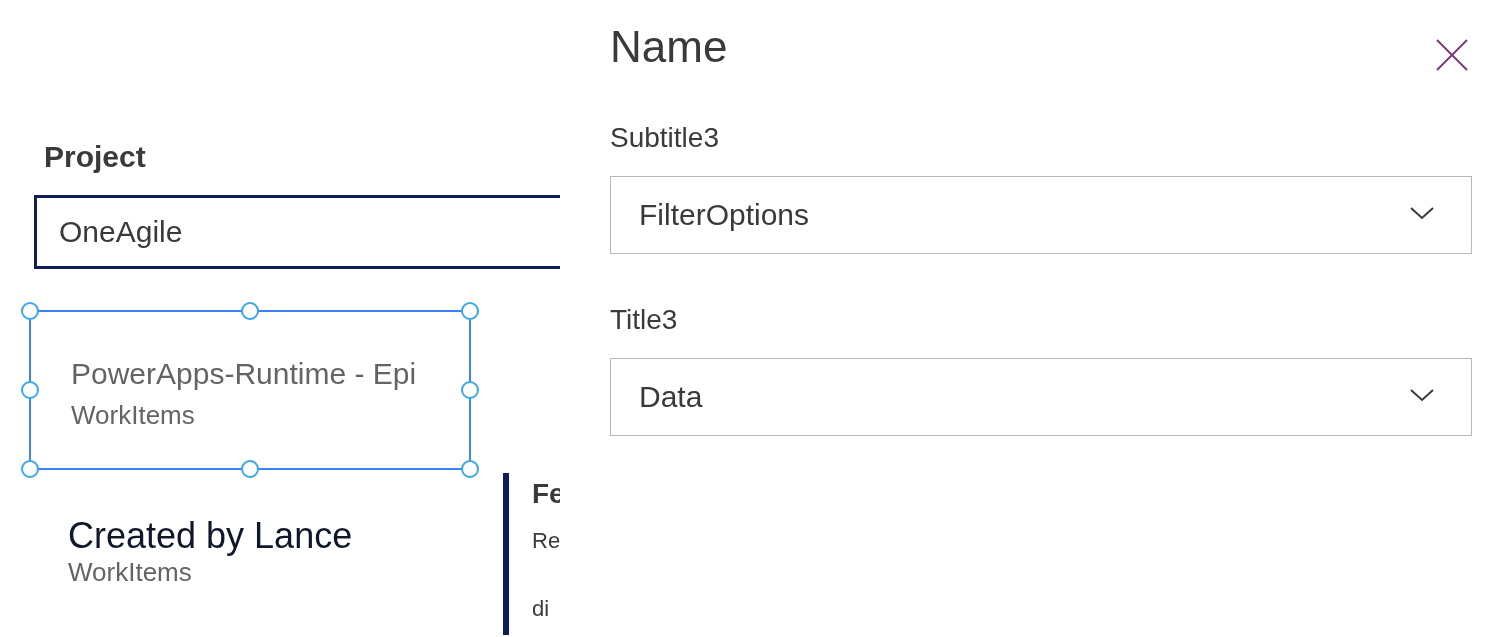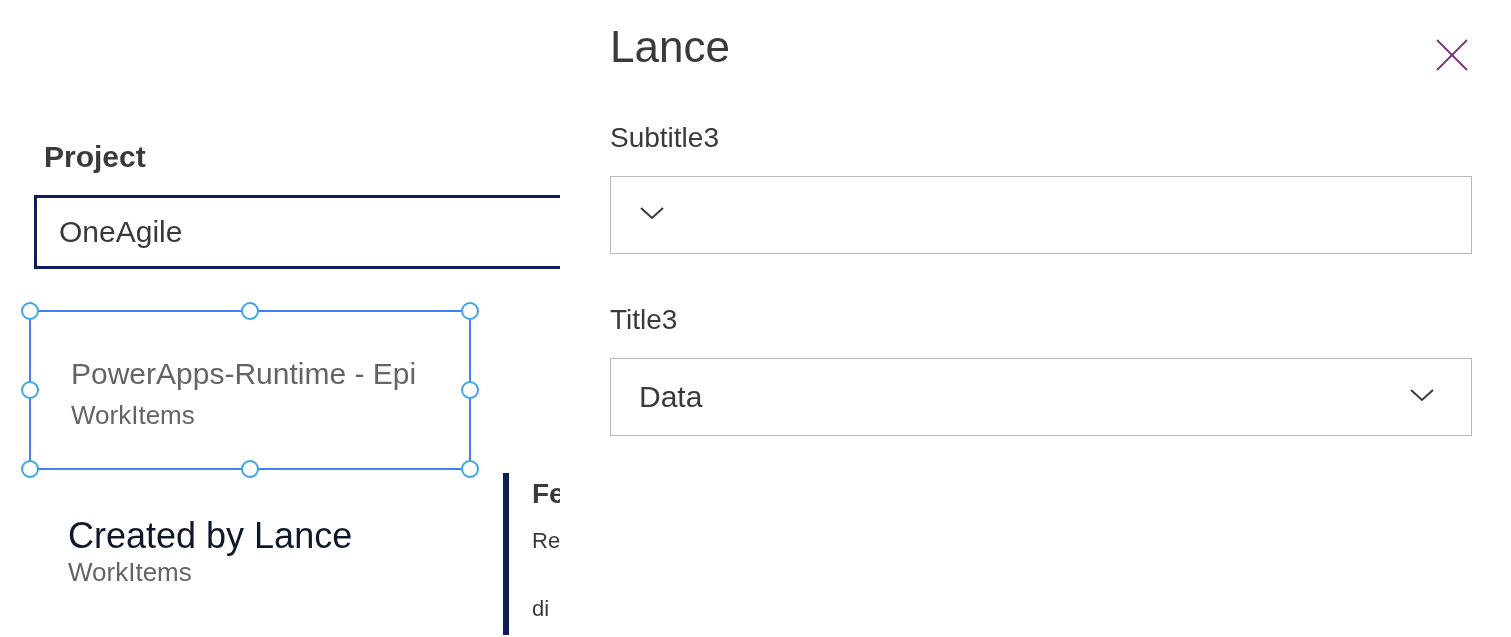--- a/index.html
+++ b/index.html
@@ -238,32 +238,33 @@
   </div>
 
   <div class="divider-bar"></div>
   <div class="peek-fe">Fe</div>
   <div class="peek-re">Re</div>
   <div class="peek-di">di</div>
 </div>
 
 <div class="panel">
   <div class="panel-header">
-    <div class="panel-title">Lance</div>
+    <div class="panel-title">Name</div>
     <div class="close-btn">
       <svg viewBox="0 0 38 38">
         <line x1="4" y1="4" x2="34" y2="34" stroke="#7a3a7a" stroke-width="2"></line>
         <line x1="34" y1="4" x2="4" y2="34" stroke="#7a3a7a" stroke-width="2"></line>
       </svg>
     </div>
   </div>
 
   <div class="field-group">
     <div class="field-label">Subtitle3</div>
     <div class="dropdown">
+      <span class="dropdown-text">FilterOptions</span>
       <span class="chevron">
         <svg viewBox="0 0 26 16">
           <polyline points="2,3 13,13 24,3" fill="none" stroke="#3a3a3a" stroke-width="2"></polyline>
         </svg>
       </span>
     </div>
   </div>
 
   <div class="field-group second">
     <div class="field-label">Title3</div>

